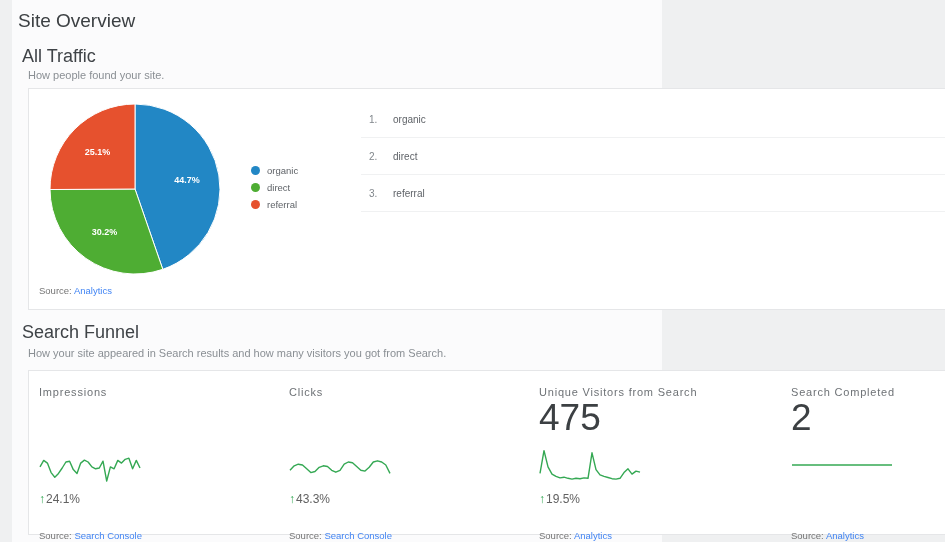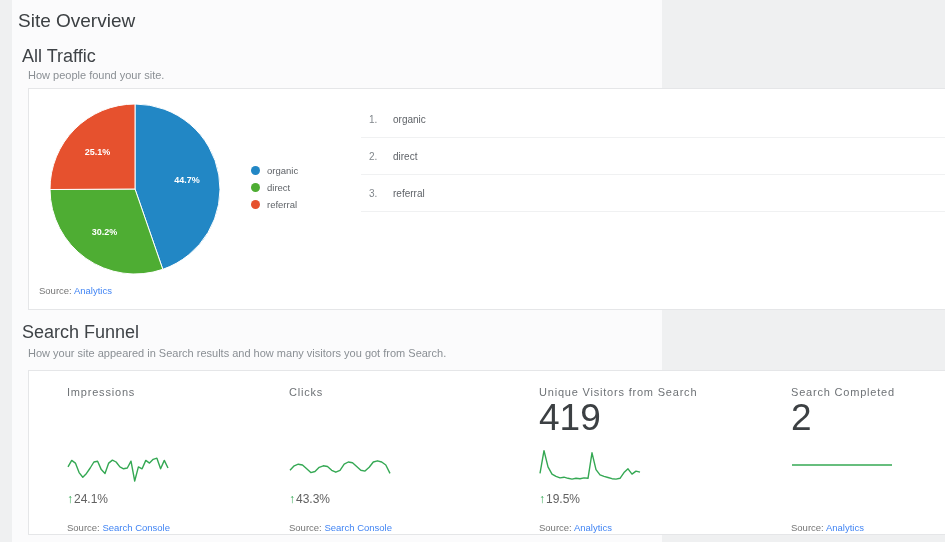--- a/index.html
+++ b/index.html
@@ -51,28 +51,28 @@
   .dim-list { position:absolute; left:332px; right:0; top:12px; }
   .dim-row {
     height:37px; display:flex; align-items:center;
     border-bottom:1px solid #f0f1f2; font-size:10px;
   }
   .dim-num { color:#80868b; width:18px; margin-left:8px; }
   .dim-label { color:#5f6368; margin-left:6px; }
 
   
   .metric { position:absolute; top:0; width:235px; height:100%; }
-  .metric-0 { left:10px;margin-left:28px; } .metric-1 { left:260px; }
+  .metric-0 { left:10px; } .metric-1 { left:260px; }
   .metric-2 { left:510px; } .metric-3 { left:762px; }
   .m-label { position:absolute; top:15px; font-size:11px; letter-spacing:.8px; color:#6e7276; }
   .m-value { position:absolute; top:26px; font-size:37px; color:#3c4043; font-weight:400; }
   .m-spark { position:absolute; top:72px; left:0; width:102px; height:44px; }
   .m-delta { position:absolute; top:121px; font-size:12px; color:#616161; }
   .m-delta .arrow { color:var(--green,#34a853); margin-right:1px; }
-  .m-source { position:absolute; top:151px; font-size:9.5px; color:#757575; }
+  .m-source { position:absolute; top:159px; font-size:9.5px; color:#757575; }
 </style>
 </head>
 <body>
 
 <div class="page-panel"></div>
 
 <h1 class="page-title">Site Overview</h1>
 
 <h2 class="section-title s1-title">All Traffic</h2>
 <div class="section-sub s1-sub">How people found your site.</div>
@@ -154,21 +154,21 @@
       <span class="arrow">↑</span><span>43.3%</span>
     </div>
     <div class="m-source">
       <span>Source:</span>
       <a class="src-link">Search Console</a>
     </div>
   </div>
 
   <div class="metric metric-2">
     <div class="m-label">Unique Visitors from Search</div>
-    <div class="m-value">419</div>
+    <div class="m-value">475</div>
     <div class="m-spark"><svg width="102" height="44" viewBox="0 0 102 44">
           <polyline points="1.0,30.4 5.0,7.6 9.0,23.9 13.0,31.1 17.0,33.4 21.0,34.9 25.0,34.2 29.0,35.3 33.0,36.1 37.0,35.3 41.0,35.7 45.0,34.9 49.0,35.3 53.0,9.8 57.0,26.6 61.0,31.9 65.0,33.4 69.0,34.5 73.0,35.7 77.0,36.1 81.0,35.3 85.0,29.6 89.0,25.8 93.0,31.1 97.0,28.1 101.0,29.2" fill="none" stroke="#34a853" stroke-width="1.4" stroke-linejoin="round"></polyline>
         </svg></div>
     <div class="m-delta">
       <span class="arrow">↑</span><span>19.5%</span>
     </div>
     <div class="m-source">
       <span>Source:</span>
       <a class="src-link">Analytics</a>
     </div>

